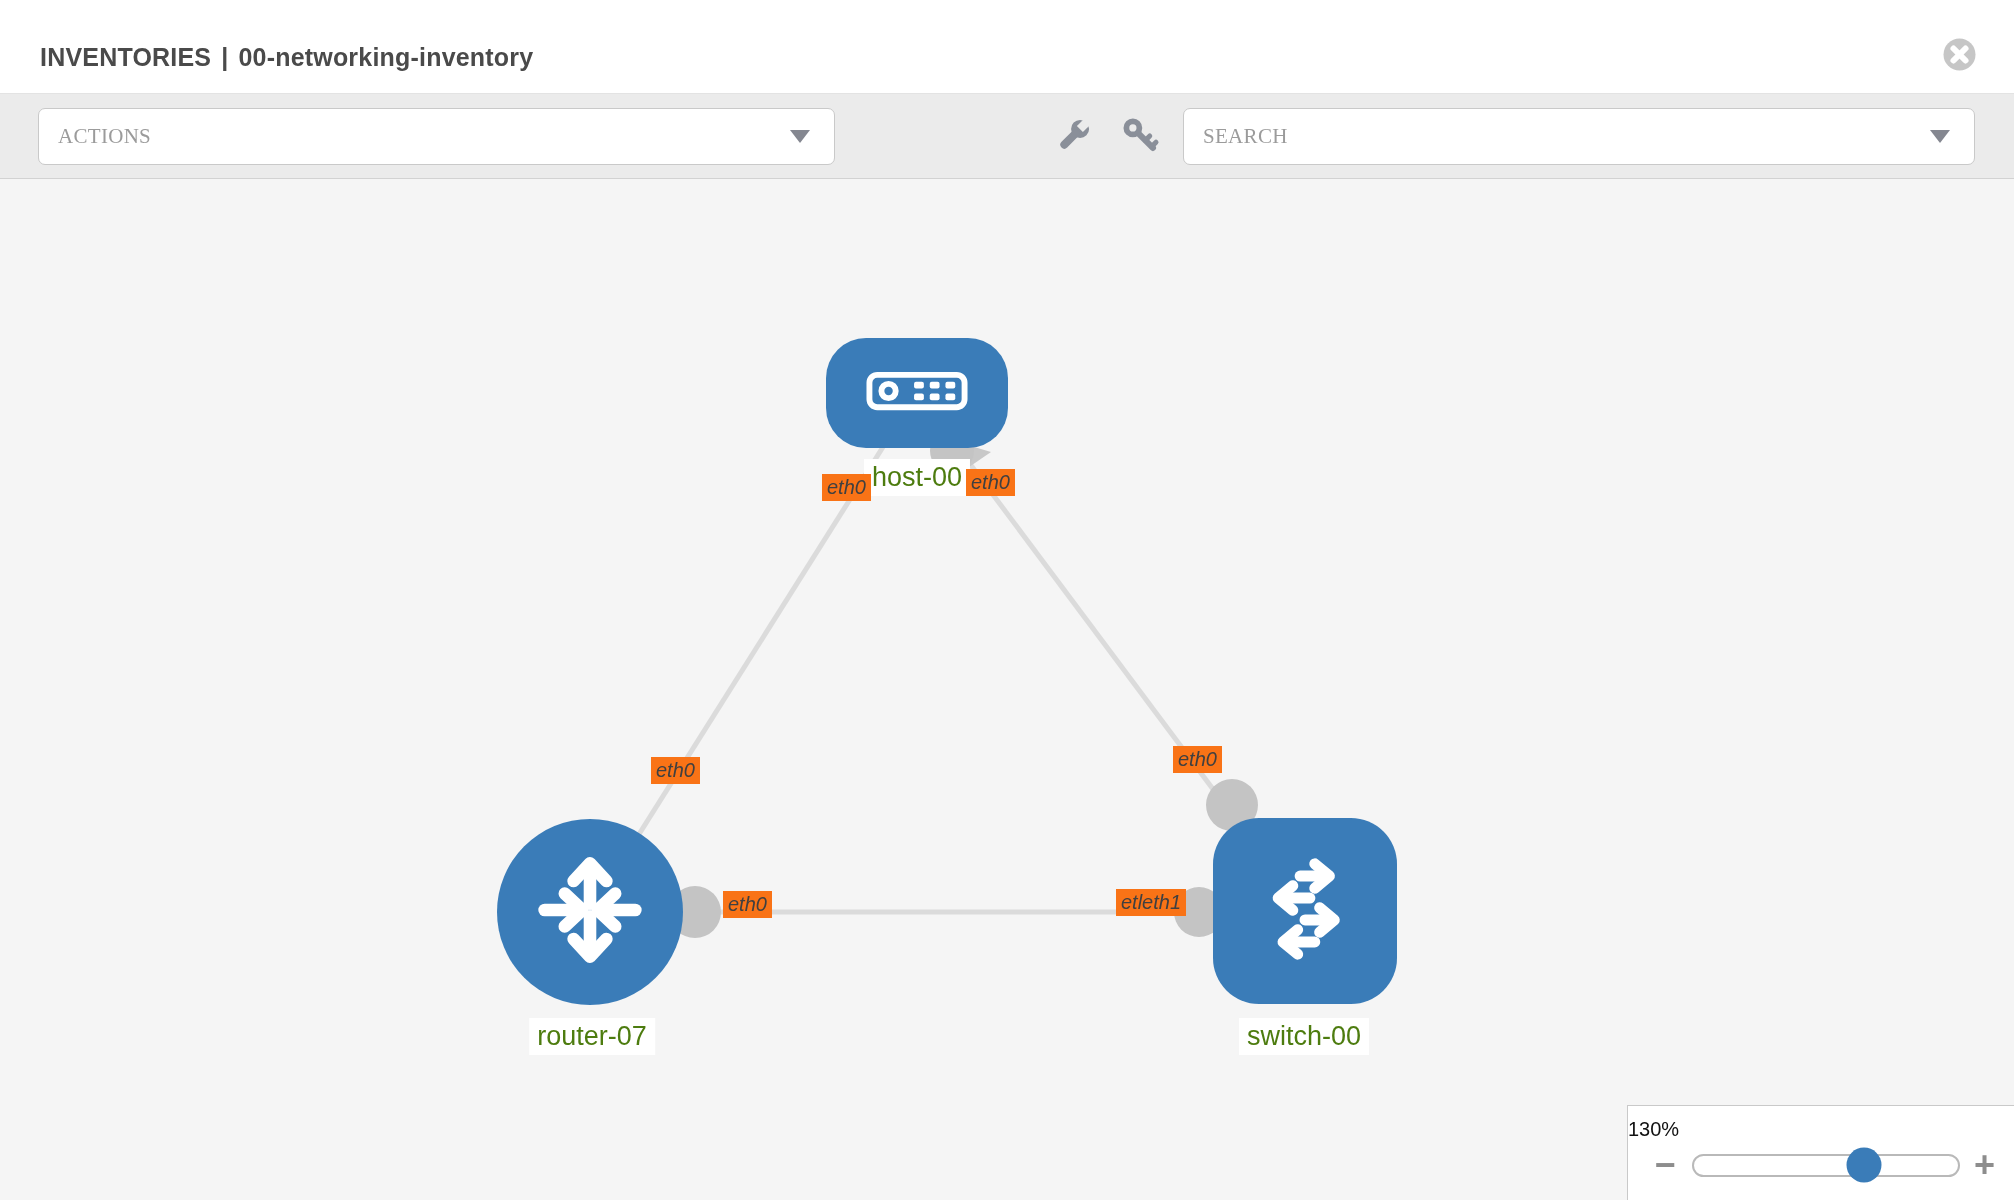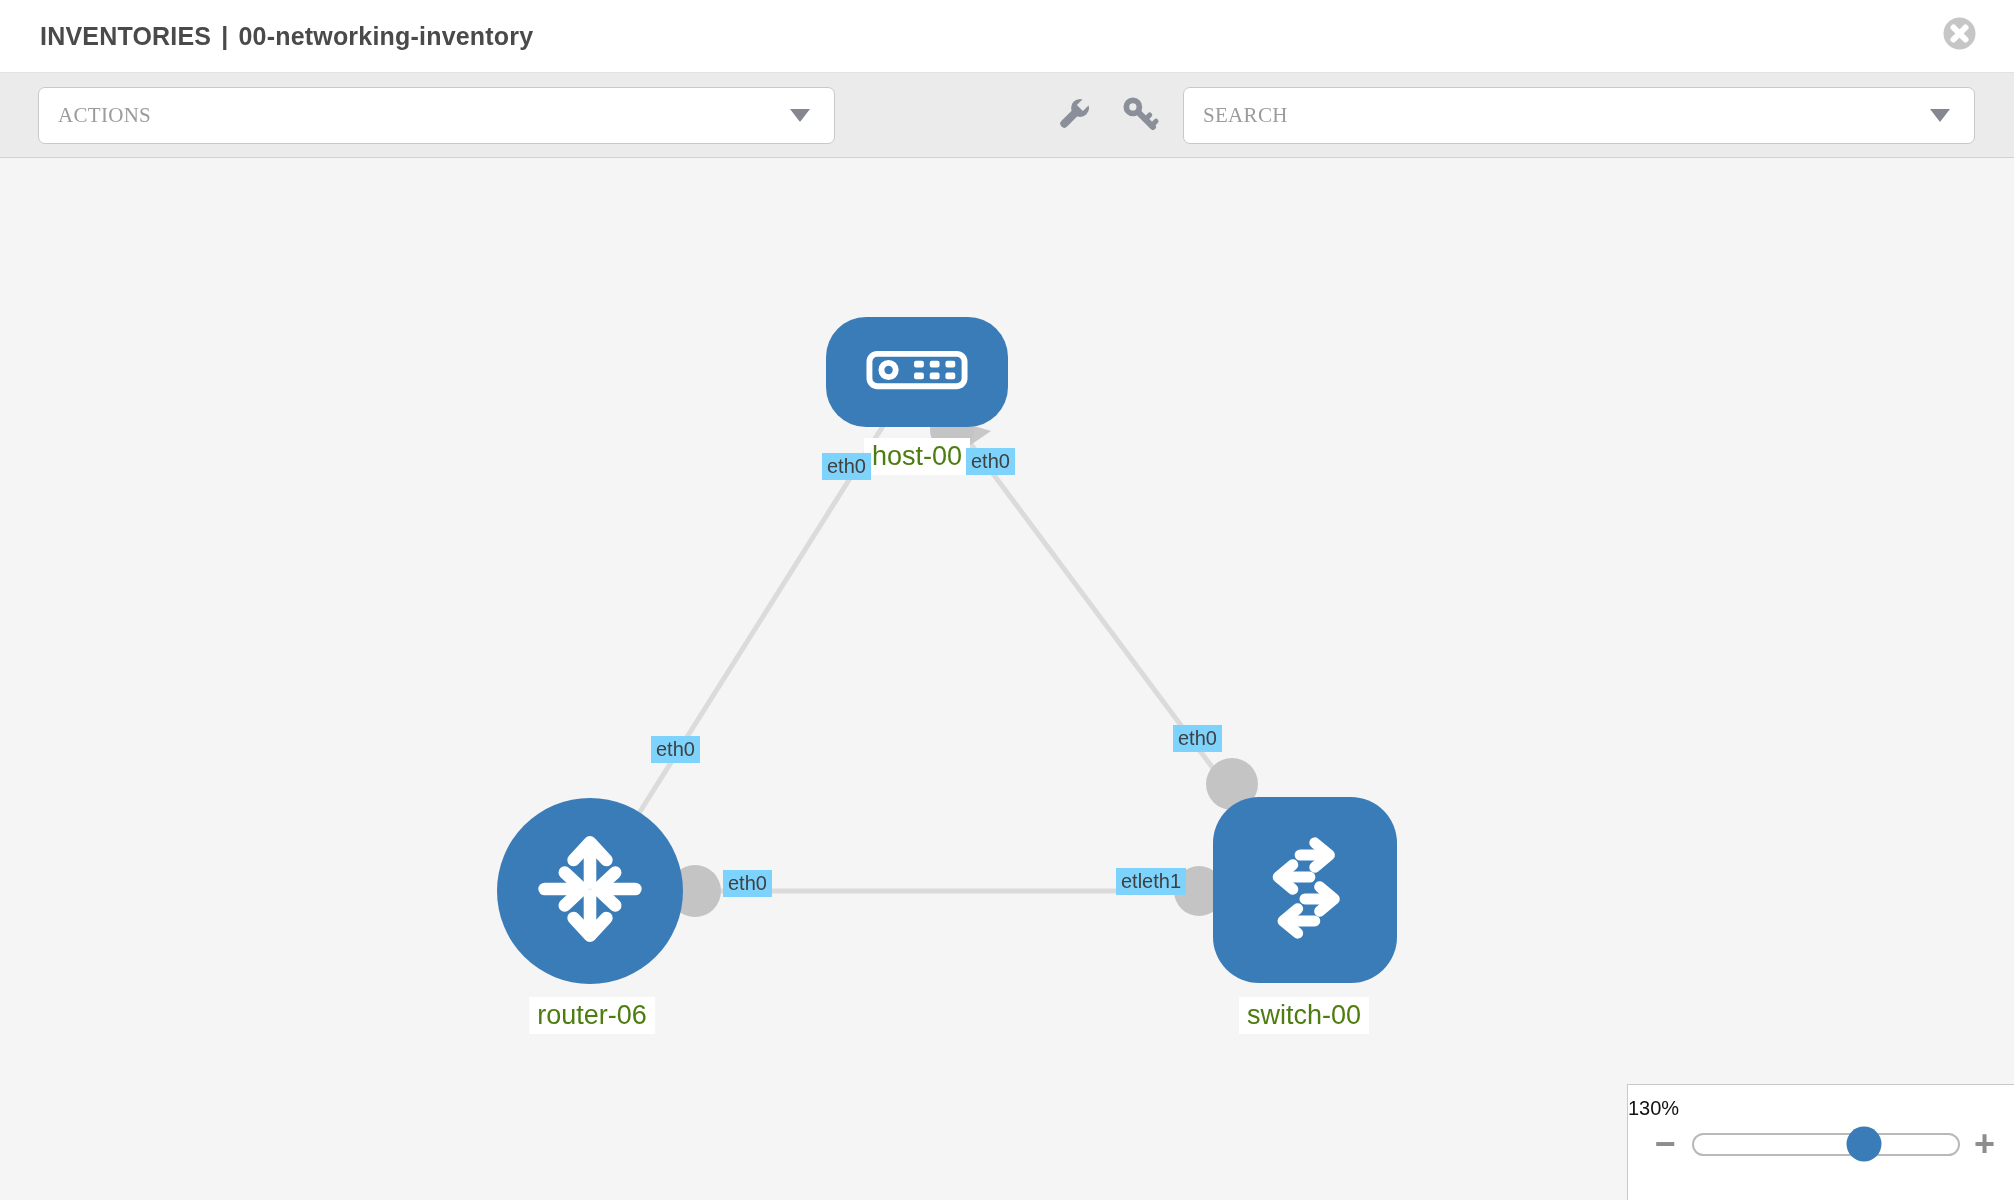--- a/index.html
+++ b/index.html
@@ -1,18 +1,18 @@
 <!DOCTYPE html>
 <html><head>
 <meta charset="utf-8">
 <style>
   * { margin:0; padding:0; box-sizing:border-box; }
   html,body { width:2014px; height:1200px; font-family:"Liberation Sans", sans-serif; background:#fff; overflow:hidden; }
 
-  .app { position:relative; width:2014px; height:1096px; }
+  .app { position:relative; width:2014px; height:1096px;margin-top:21px; }
 
   
   .header {
     position:relative; height:73px; background:#fff;
     border-bottom:1px solid #e3e3e3;
     display:flex; align-items:center; padding-left:40px;
   }
   .page-title { font-size:25px; font-weight:bold; color:#4a4a4a; letter-spacing:.2px; }
   .page-title .sep { margin:0 10px; }
   .close-btn {
@@ -58,22 +58,22 @@
   .node-label {
     position:absolute; z-index:4; background:#fff; color:#4d7c0f;
     font-size:27px; padding:3px 8px; white-space:nowrap; transform:translateX(-50%);
     cursor:default;
   }
   .lbl-host   { left:917px;  top:280px; }
   .lbl-router { left:592px;  top:839px; }
   .lbl-switch { left:1304px; top:839px; }
 
   .iface-label {
-    position:absolute; z-index:4; background:#7dd3fc; color:#404040;
-    font-size:20px; padding:2px 5px; white-space:nowrap; cursor:default;
+    position:absolute; z-index:4; background:#f97316; color:#404040;
+    font-size:20px; padding:2px 5px; white-space:nowrap; cursor:default;font-style:italic;
   }
   .if-host-left    { left:822px;  top:295px; }
   .if-host-right   { left:966px;  top:290px; }
   .if-router-top   { left:651px;  top:578px; }
   .if-switch-top   { left:1173px; top:567px; }
   .if-router-right { left:723px;  top:712px; }
   .if-switch-left  { left:1116px; top:710px;text-align:center; }
 
   
   .zoom-panel {
@@ -214,21 +214,21 @@
             <path d="M50 59 H70"></path>
               <path d="M62 49 L74 59 L62 69"></path>
             <path d="M58 77 H38"></path>
               <path d="M44 67 L32 77 L44 87"></path>
           </g>
         </svg>
       </span>
     </div>
 
     <div class="node-label lbl-host">host-00</div>
-    <div class="node-label lbl-router">router-06</div>
+    <div class="node-label lbl-router">router-07</div>
     <div class="node-label lbl-switch">switch-00</div>
 
     <div class="iface-label if-host-left">eth0</div>
     <div class="iface-label if-host-right">eth0</div>
     <div class="iface-label if-router-top">eth0</div>
     <div class="iface-label if-switch-top">eth0</div>
     <div class="iface-label if-router-right">eth0</div>
     <div class="iface-label if-switch-left">etleth1</div>
 
     <div class="zoom-panel">

